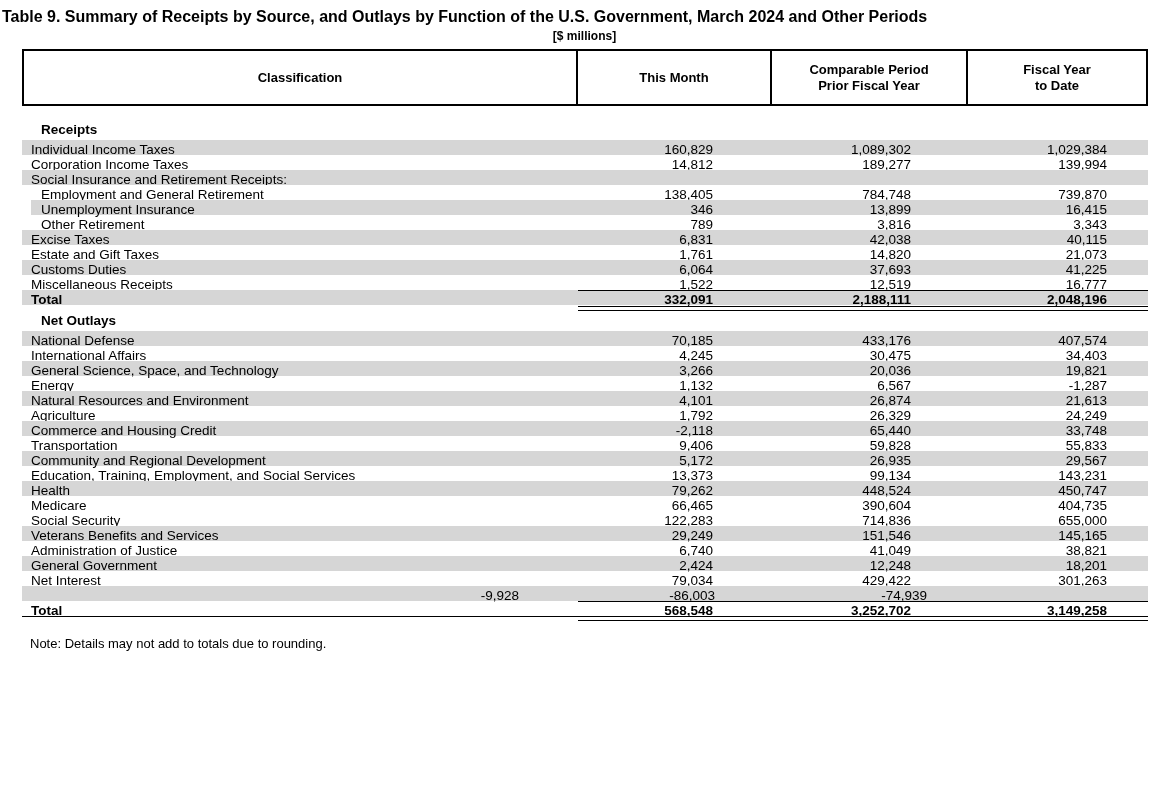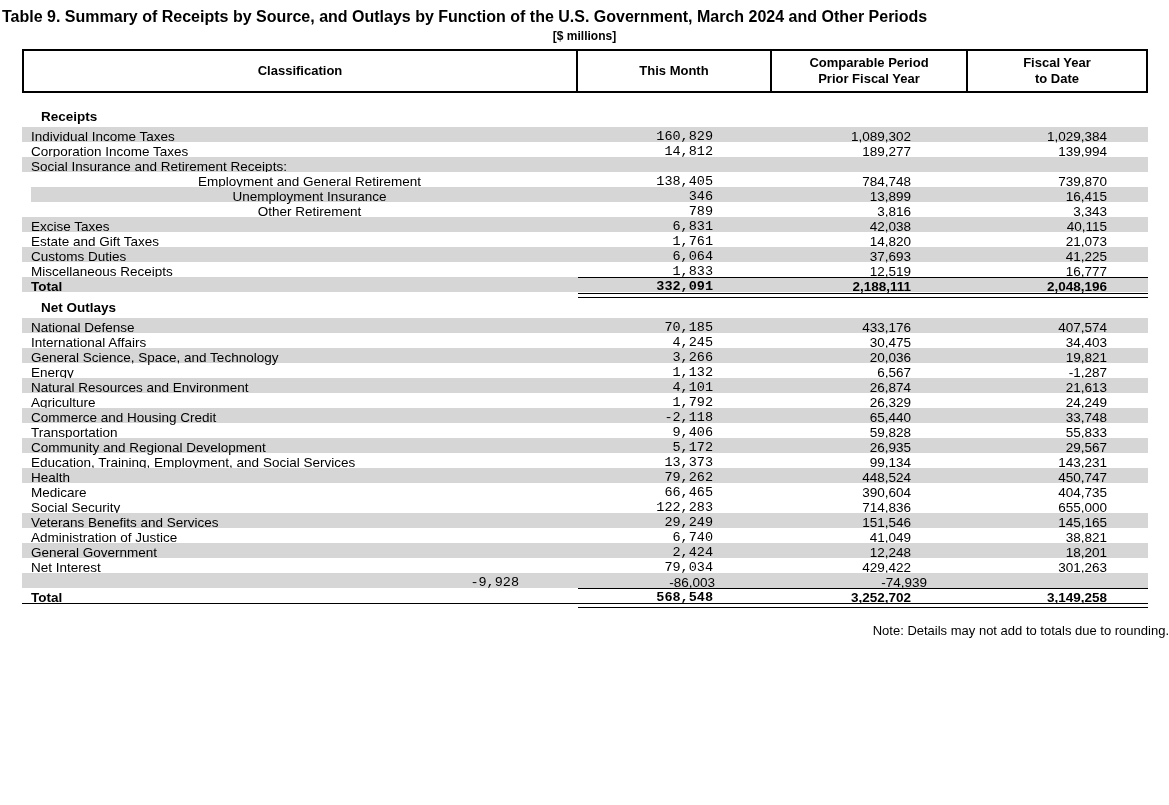--- a/index.html
+++ b/index.html
@@ -21,21 +21,21 @@
   .subtitle {
     text-align: center;
     font-weight: bold;
     font-size: 12px;
     margin-top: 3px;
   }
   .tablewrap { margin: 6px 21px 0 22px; width: 1126px; }
   .headbox {
     box-sizing: border-box;
     border: 2px solid var(--rule, #000);
-    height: 44px;
+    height: 57px;
     display: grid;
     grid-template-columns: 1fr 194px 196px 180px;
   }
   .headcell {
     display: flex;
     align-items: center;
     justify-content: center;
     text-align: center;
     font-weight: bold;
     font-size: 13px;
@@ -58,23 +58,23 @@
     display: grid;
     grid-template-columns: 1fr 194px 196px 180px;
     height: 15px;
     line-height: 19.7px;
     font-size: 13.5px;
     position: relative;
   }
   .row.shaded { background: var(--row-shade, #d6d6d6); }
   .row.indent2 { margin-left: 9px; }
   .cell-label { padding-left: 9px; white-space: nowrap; overflow: hidden; }
-  .row.indent2 .cell-label { padding-left: 10px; text-align: center; }
+  .row.indent2 .cell-label { padding-left: 10px; }
   .cell-num { text-align: right; white-space: nowrap; }
-  .cell-num.c1 { padding-right: 59px; font-family: Liberation Mono, monospace; }
+  .cell-num.c1 { padding-right: 59px; }
   .cell-num.c2 { padding-right: 57px; }
   .cell-num.c3 { padding-right: 41px; }
   .row.total { font-weight: bold; }
   .row.total::before {
     content: "";
     position: absolute;
     left: 556px; right: 0; top: 0;
     border-top: 1.6px solid var(--rule, #000);
   }
   .row.grand { border-bottom: 1.6px solid var(--rule, #000); }
@@ -88,21 +88,20 @@
   }
   .rule-num-single {
     margin-left: 556px;
     margin-top: 2.5px;
     height: 0;
     border-top: 1.6px solid var(--rule, #000);
   }
   .note {
     margin: 15px 0 0 30px;
     font-size: 13px;
-    text-align: right;
   }
 </style>
 </head>
 <body>
 
 <div class="page" style="--row-shade: #d6d6d6; --rule: #000000; --text: #000000;">
   <div class="title">Table 9. Summary of Receipts by Source, and Outlays by Function of the U.S. Government, March 2024 and Other Periods</div>
   <div class="subtitle">[$ millions]</div>
 
   <div class="tablewrap">
@@ -165,21 +164,21 @@
           <div class="cell-num c3">21,073</div>
         </div>
         <div class="row shaded">
           <div class="cell-label">Customs Duties</div>
           <div class="cell-num c1">6,064</div>
           <div class="cell-num c2">37,693</div>
           <div class="cell-num c3">41,225</div>
         </div>
         <div class="row">
           <div class="cell-label">Miscellaneous Receipts</div>
-          <div class="cell-num c1">1,833</div>
+          <div class="cell-num c1">1,522</div>
           <div class="cell-num c2">12,519</div>
           <div class="cell-num c3">16,777</div>
         </div>
         <div class="row shaded total">
           <div class="cell-label">Total</div>
           <div class="cell-num c1">332,091</div>
           <div class="cell-num c2">2,188,111</div>
           <div class="cell-num c3">2,048,196</div>
         </div>
         <div class="rule-num-double"></div>

